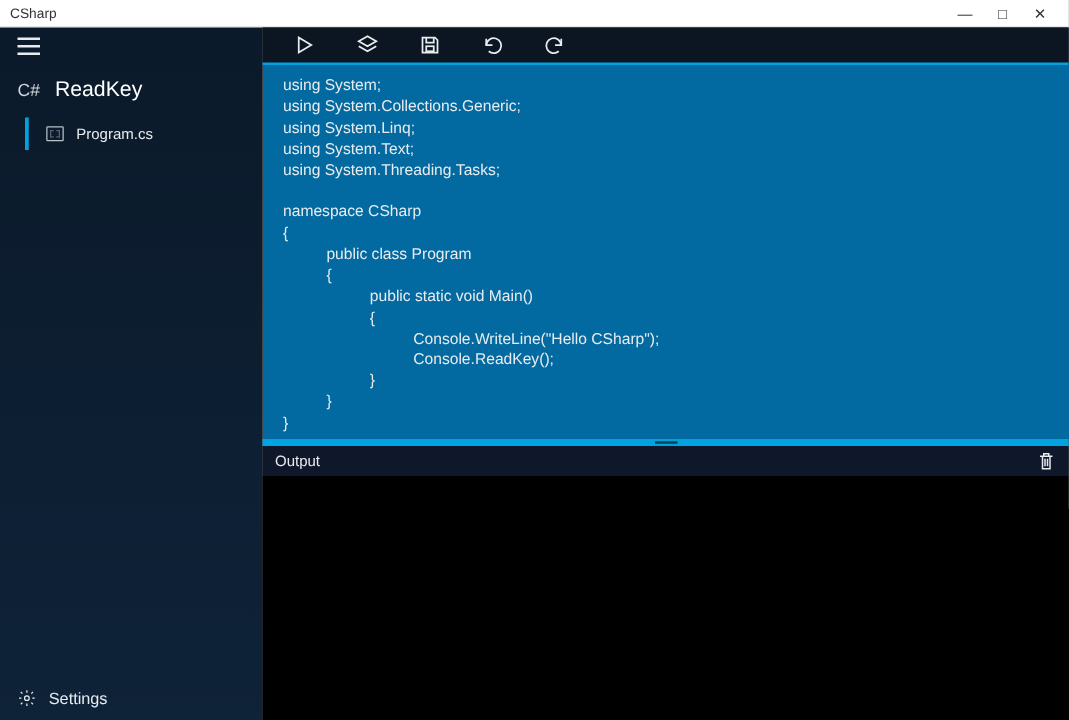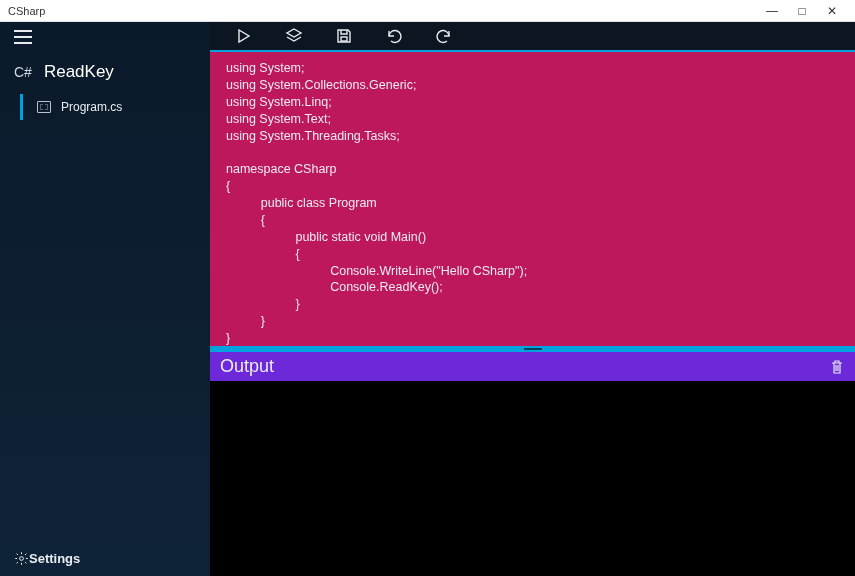--- a/index.html
+++ b/index.html
@@ -61,61 +61,60 @@
   border-radius: 1px;
   position: relative;
 }
 .file-icon::after {
   content: ""; position: absolute;
   left: 2px; top: 2px; right: 2px; bottom: 2px;
   border: 1px dashed #8a9099;
   opacity: .6;
 }
 .sidebar-footer {
-  display: flex; align-items: center; 
+  display: flex; align-items: center; gap: 10px;
   padding: 10px 14px; font-size: 13px; color: #e8ecef;
   cursor: pointer;
-  font-weight: bold;
 }
 .gear-icon { width: 15px; height: 15px; }
 .main { flex: 1; display: flex; flex-direction: column; background: #000; min-width: 0; }
 .toolbar {
   height: 30px;
   background: #0b1622;
   display: flex; align-items: center;
   gap: 30px; padding: 0 24px;
   border-bottom: 2px solid #00a3e0;
 }
 .tool-btn {
   width: 20px; height: 20px;
   display: flex; align-items: center; justify-content: center;
   cursor: pointer; color: #e8ecef;
 }
 .tool-btn svg { stroke: #e8ecef; fill: none; stroke-width: 1.4; }
 .editor {
-  flex: 1; background: #be185d; color: #e8ecef;
+  flex: 1; background: #0369a1; color: #e8ecef;
   font-family: "Segoe UI", Arial, sans-serif;
   font-size: 12.5px; line-height: 1.35;
   padding: 8px 16px; white-space: pre; overflow: auto;
 }
 .splitter {
   height: 6px; background: #00a3e0;
   display: flex; align-items: center; justify-content: center;
   cursor: row-resize;
 }
 .splitter-grip {
   width: 18px; height: 2px;
   border-top: 1px solid rgba(0,0,0,.6);
   border-bottom: 1px solid rgba(0,0,0,.6);
 }
 .output-header {
   display: flex; align-items: center;
   padding: 4px 10px;
-  background: #6d28d9; color: #e8ecef;
-  font-size: 18px;
+  background: #0f172a; color: #e8ecef;
+  font-size: 12px;
 }
 .output-header-title { flex: 1; }
 .trash-btn { width: 16px; height: 16px; cursor: pointer; }
 .output-body { flex: 0 0 195px; background: #000; }
 </style>
 </head>
 <body>
 
 <div class="titlebar">
   <span class="titlebar-title">CSharp</span>

